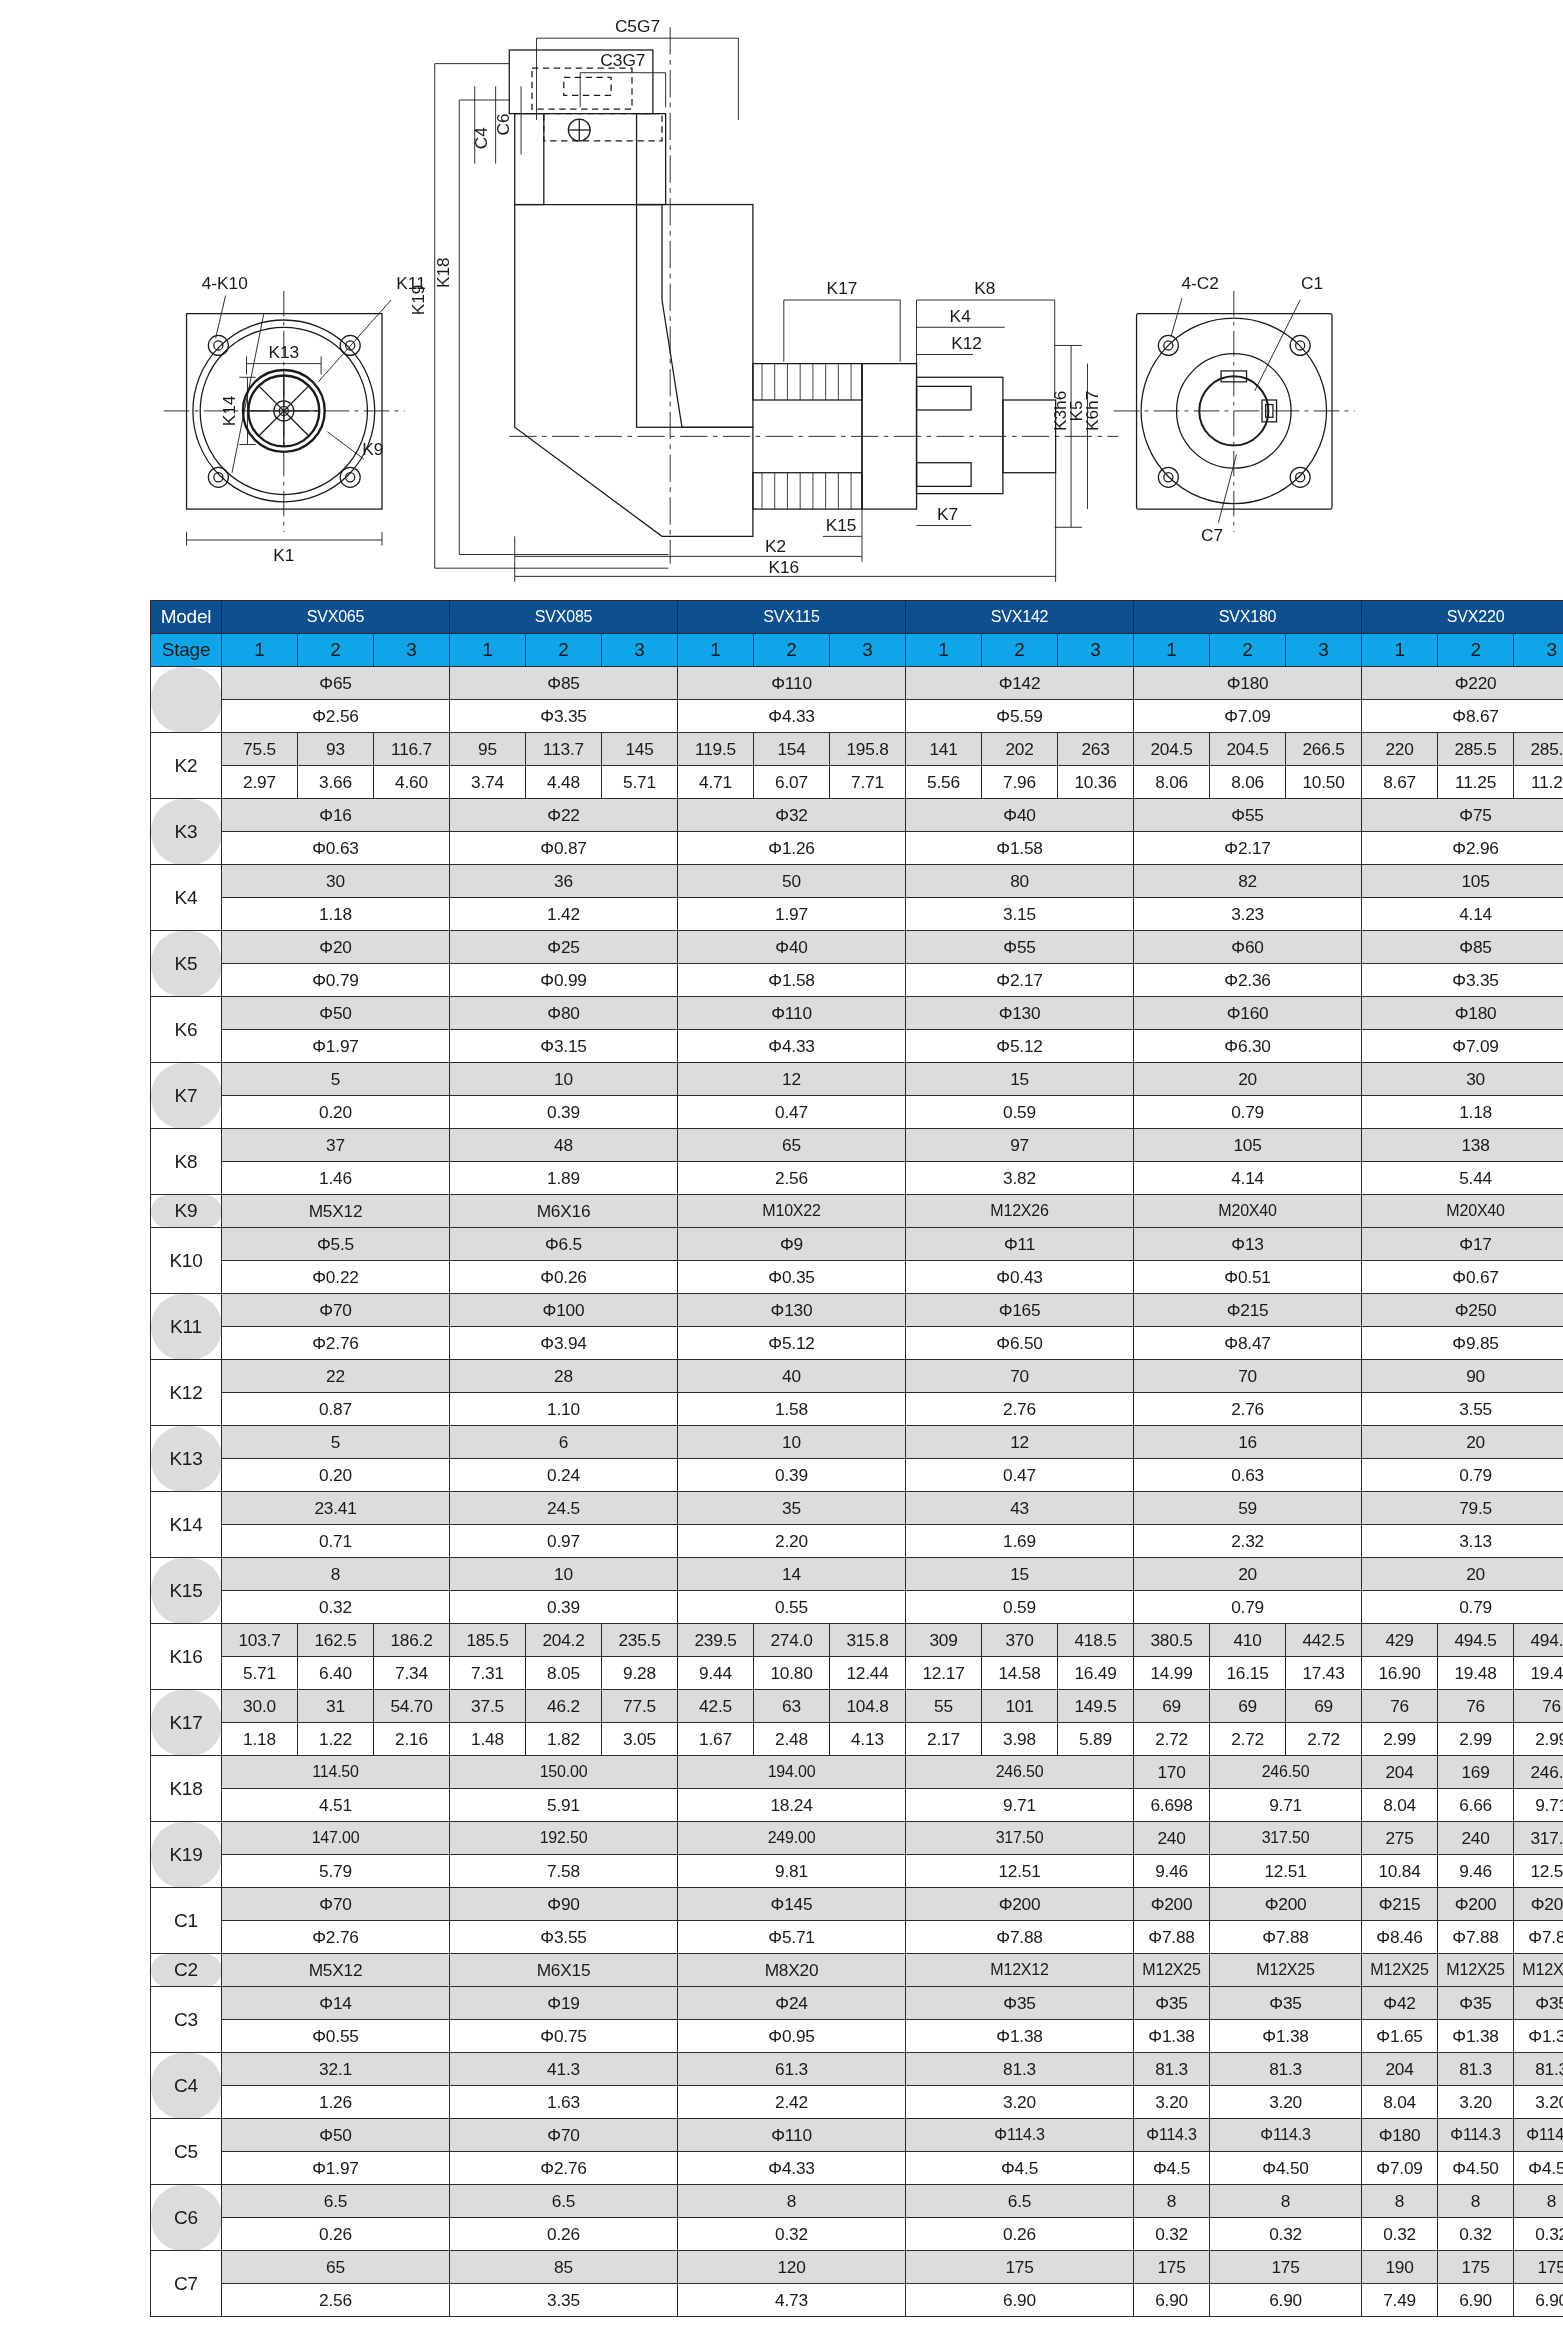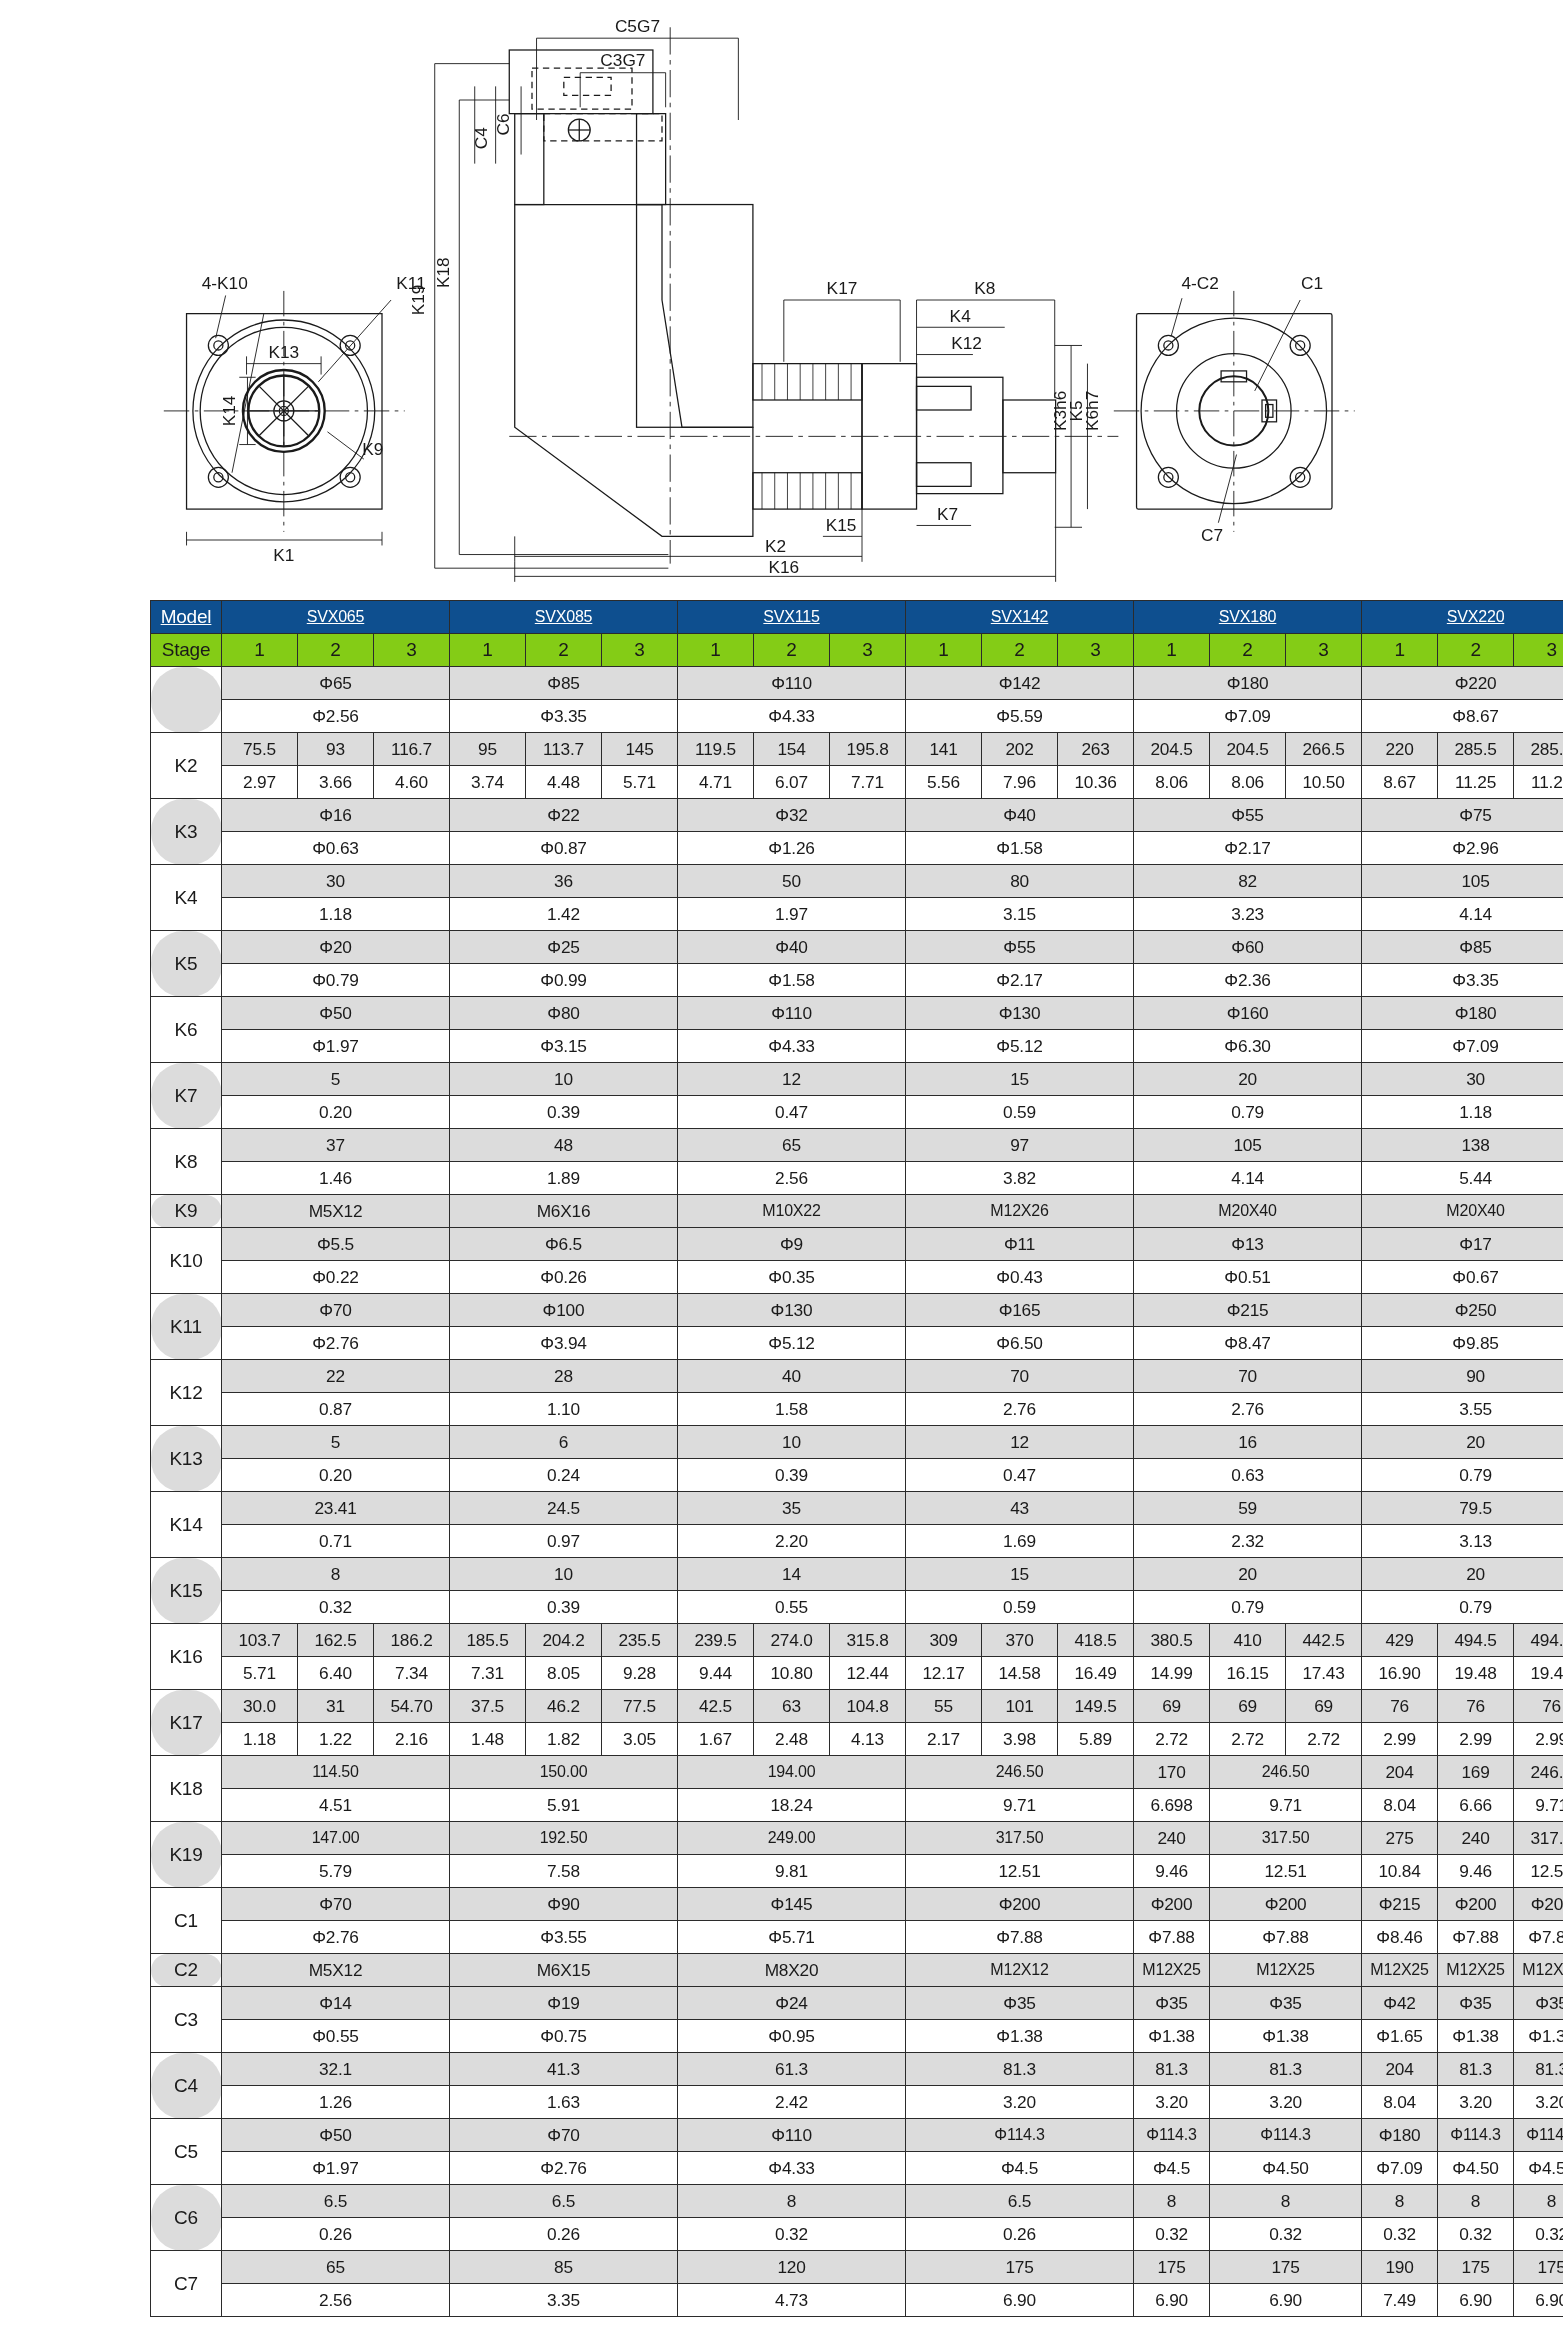--- a/index.html
+++ b/index.html
@@ -48,35 +48,34 @@
     letter-spacing:-0.2px;
     overflow:hidden;
     white-space:nowrap;
   }
   .hdr{
     background:#0e4f8f;
     color:#ffffff;
     font-size:19px;
     height:35px;
     border-color:#0e4f8f;
-    text-decoration:underline;
   }
   .hdr-model{
     background:#0e4f8f;
     color:#ffffff;
     font-size:19px;
   }
   .rowlabel{
     font-size:19px;
     background:#ffffff;
   }
   .rowlabel.shade{background:#dcdcdc;border-radius:32px;}
   .shade{background:#dcdcdc;}
   .white{background:#ffffff;}
-  .stage{font-size:19px;background:#84cc16;}
+  .stage{font-size:19px;background:#0ea5e9;}
   .tight{font-size:16px;letter-spacing:-0.5px;}
 </style>
 </head>
 <body>
 
 <div class="page">
 
   <div class="drawing">
     <svg width="1564" height="600" viewBox="0 0 1720 660" xmlns="http://www.w3.org/2000/svg">
       <g stroke="#1a1a1a" fill="none" stroke-width="1.4">

